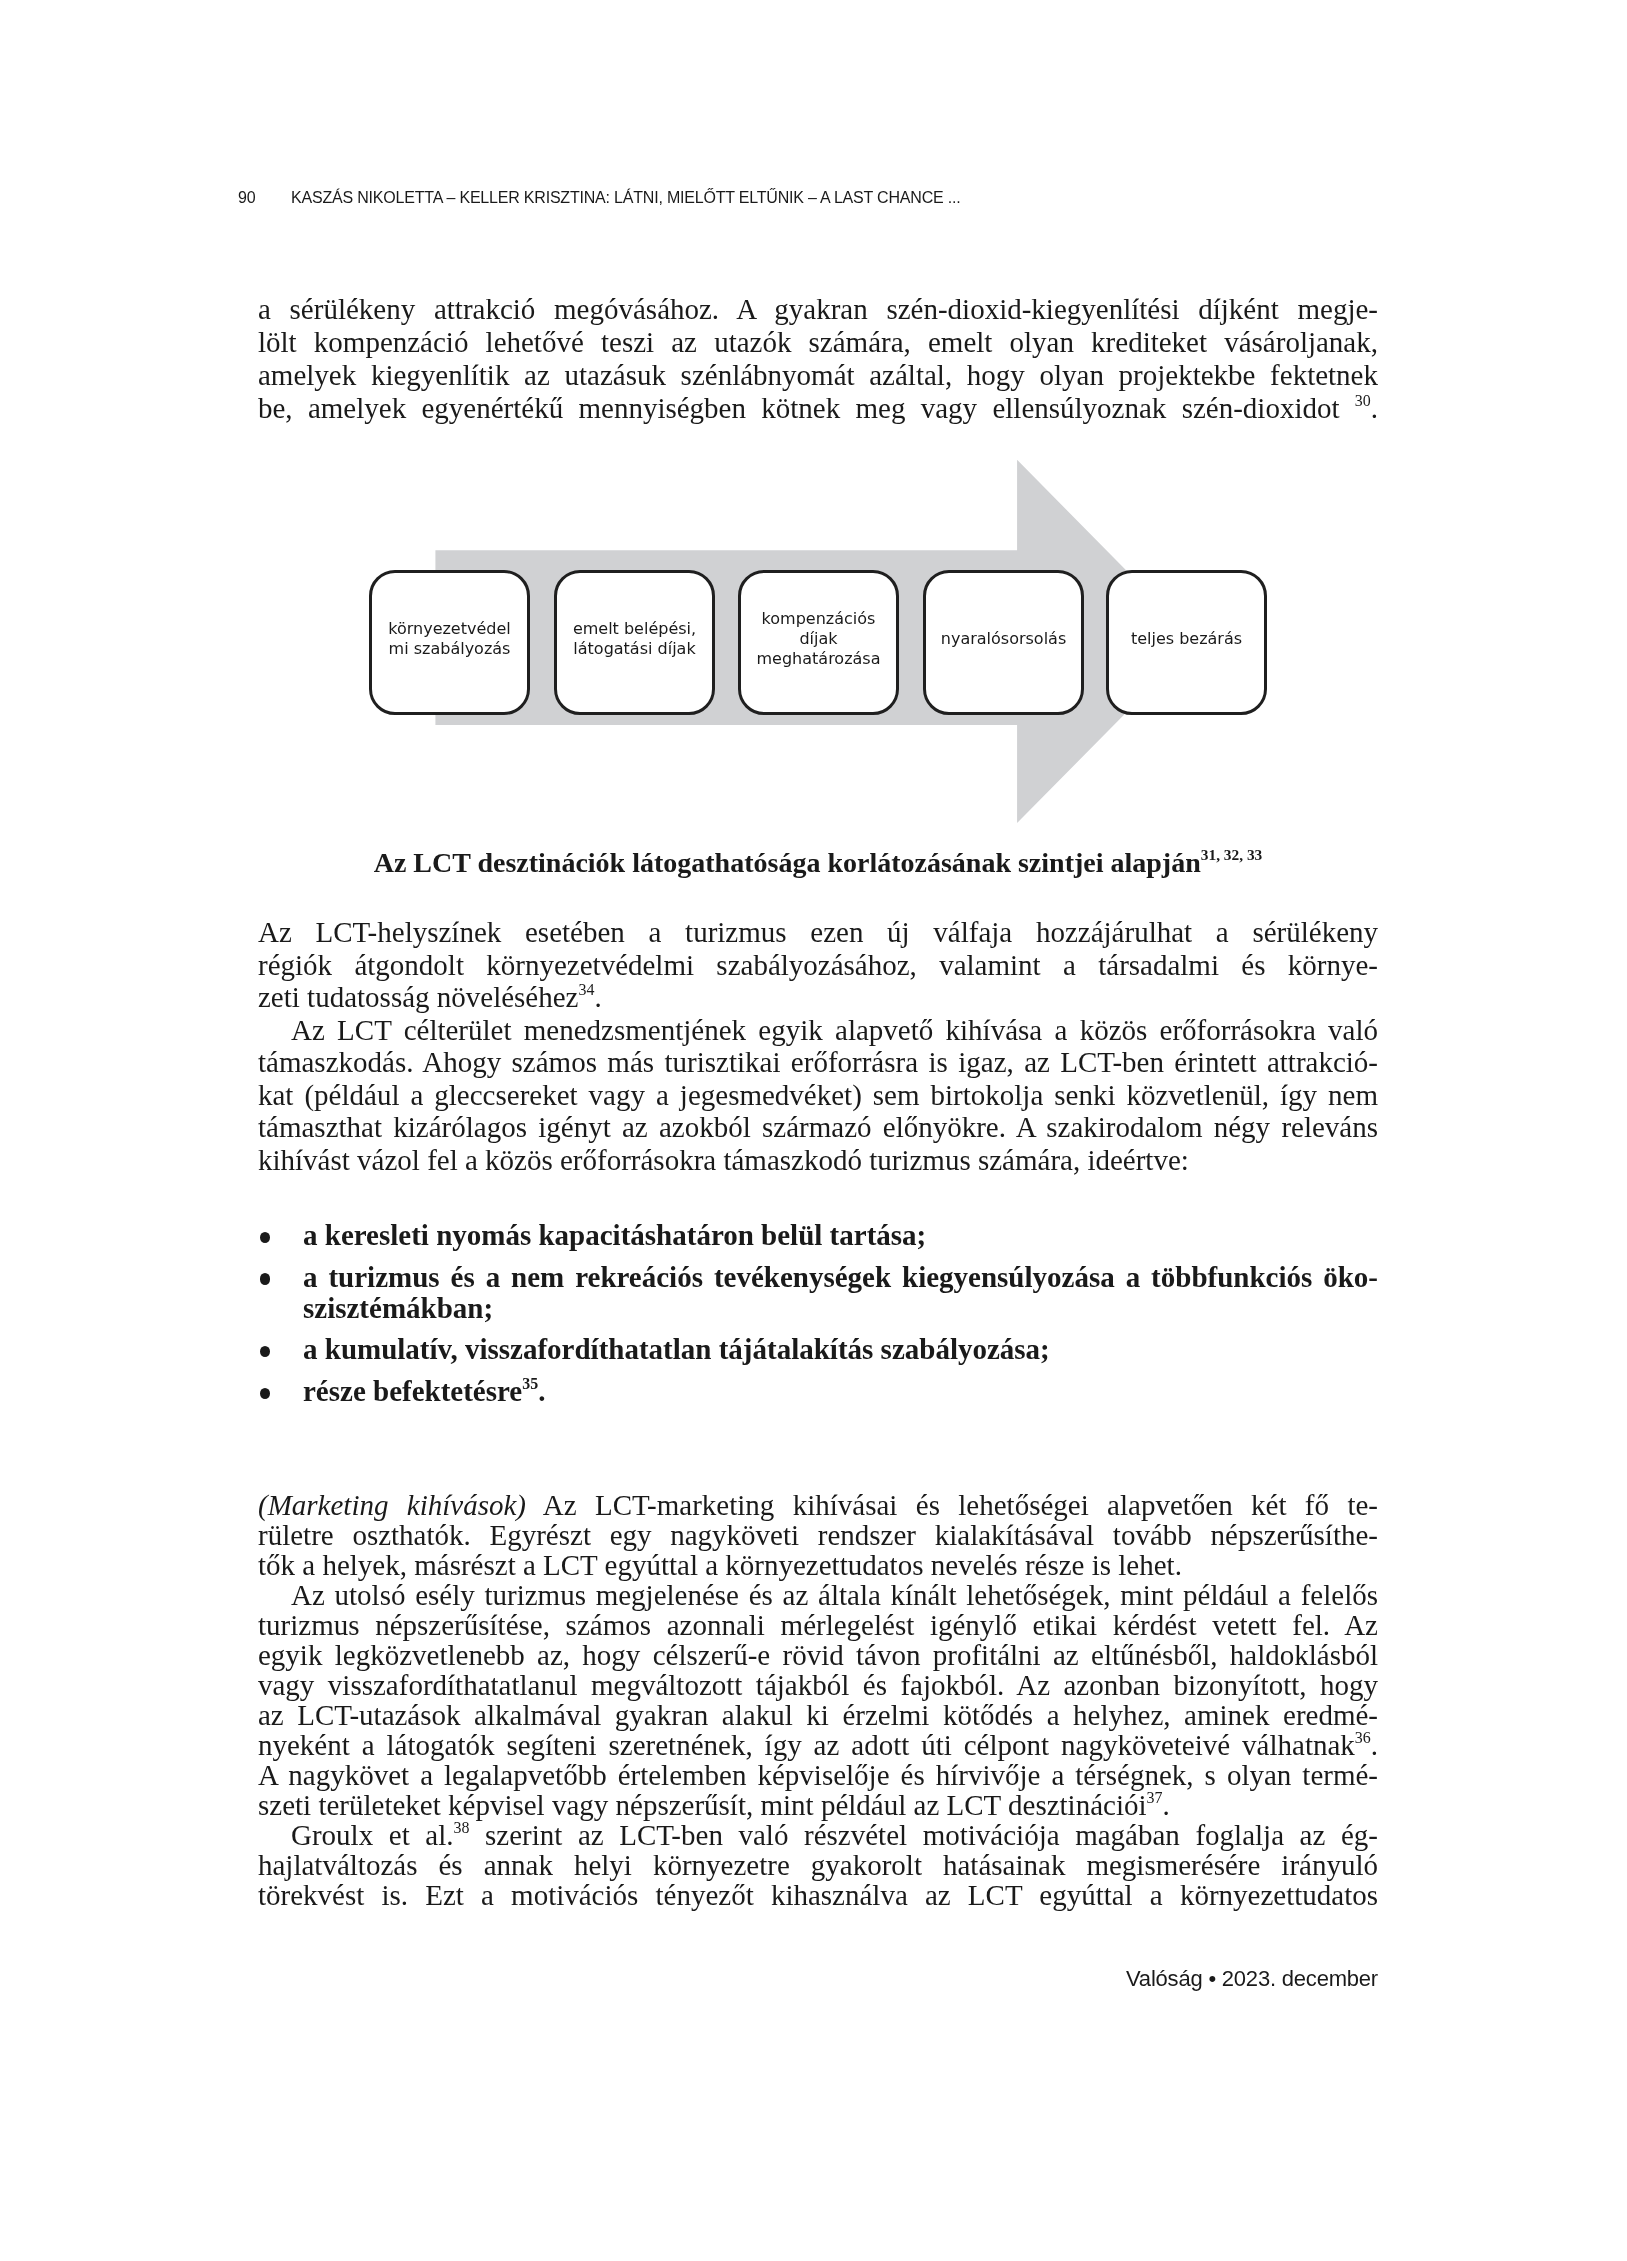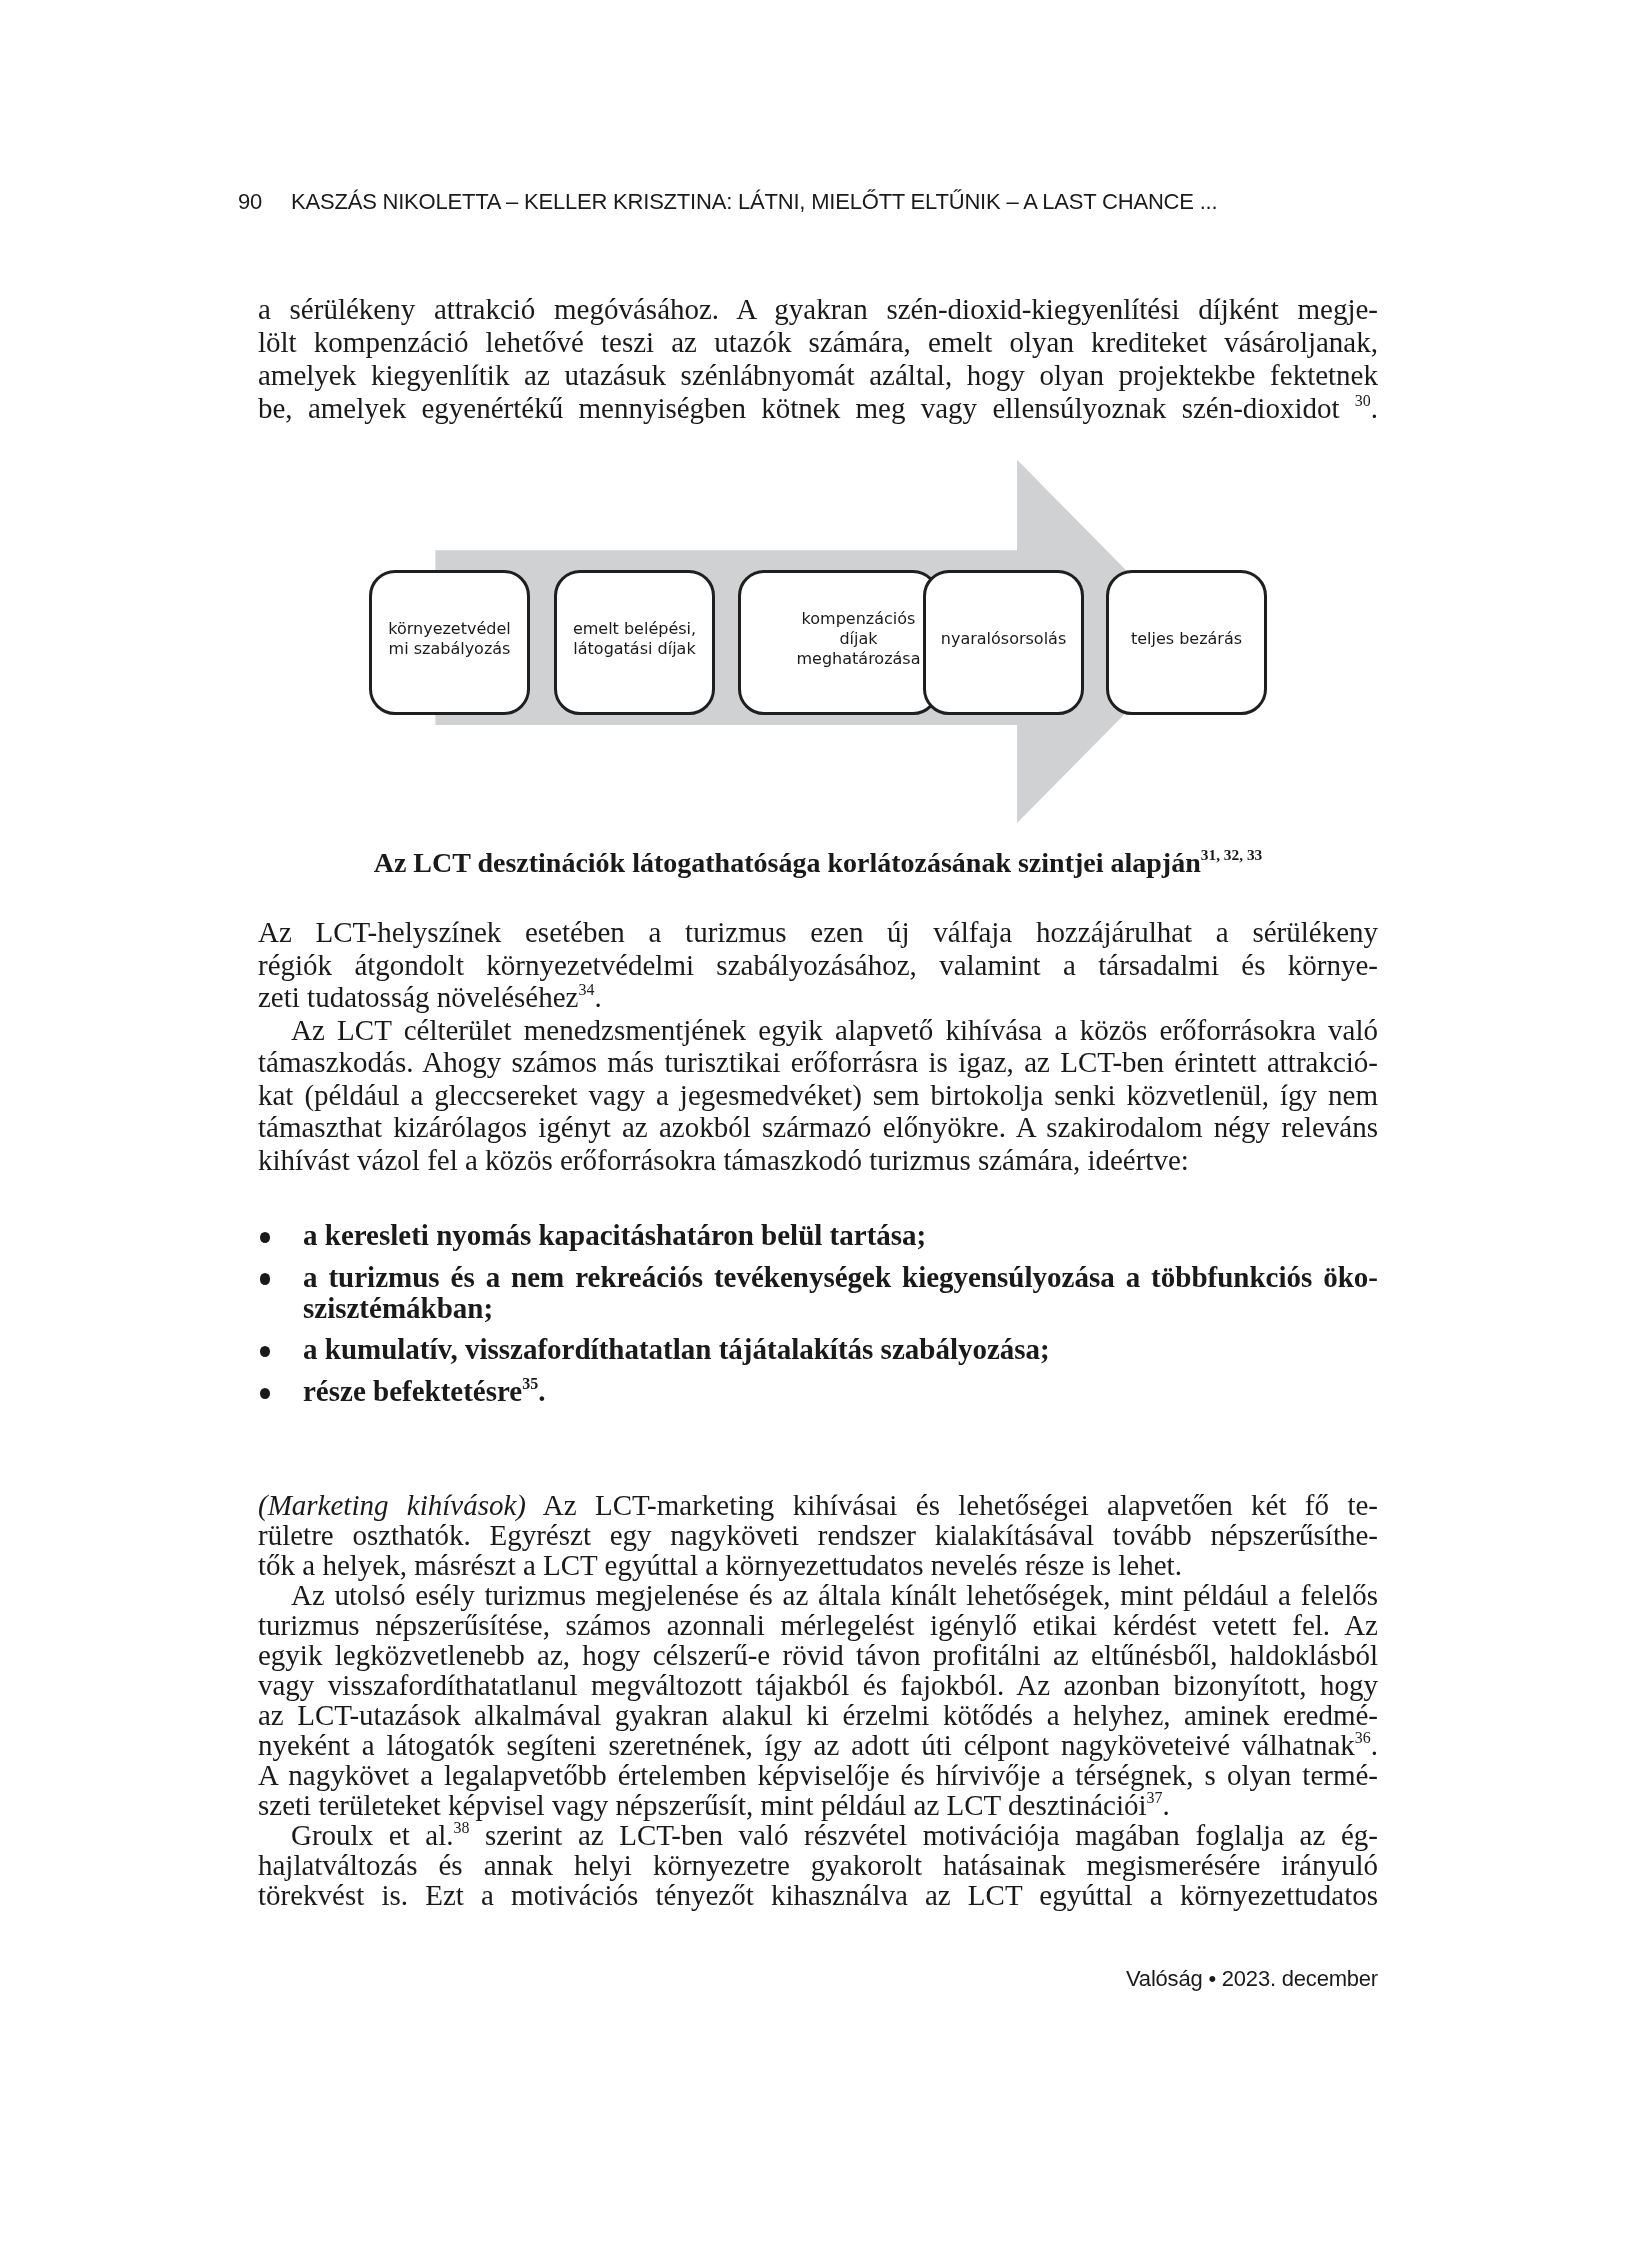--- a/index.html
+++ b/index.html
@@ -1,18 +1,18 @@
 <!DOCTYPE html>
 <html style="font-size:12.3px"><head>
 <meta charset="utf-8">
 <style>
   html,body{margin:0;padding:0;background:#fff;}
   body{width:1628px;height:2261px;position:relative;overflow:hidden;color:#1a1a1a;}
   .abs{position:absolute;}
-  .hdr{font-family:"Liberation Sans",sans-serif;font-size:22px;letter-spacing:-0.2px;white-space:nowrap;}
+  .hdr{font-family:"Liberation Sans",sans-serif;font-size:16px;letter-spacing:-0.2px;white-space:nowrap;}
   #hdr-num{left:238px;top:189px;}
   #hdr-title{left:291px;top:189px;width:1087px;}
   .col{left:258px;width:1120px;font-family:"Liberation Serif",serif;font-size:29px;}
   .ln{display:block;height:31px;line-height:31px;text-align:justify;text-align-last:justify;white-space:nowrap;overflow:visible;}
   .ln.last{text-align-last:left;}
   .ln.ind{padding-left:33px;}
   sup{font-size:0.55em;line-height:0;vertical-align:0.75em;text-align:right;}
   #para1{top:293px;}
   #para2{top:916px;}
   #para3{top:1490px;}
@@ -49,21 +49,21 @@
   <polygon id="arrow-shape" points="568,718 1327,718 1327,600 1561,837 1327,1074 1327,946 568,946" fill="#d0d1d3"></polygon>
 </svg>
 <div class="box" style="left: 369px; border-color: rgb(31, 31, 31);">
     <span>környezetvédel
 mi szabályozás</span>
   </div>
 <div class="box" style="left: 554px; border-color: rgb(31, 31, 31);">
     <span>emelt belépési,
 látogatási díjak</span>
   </div>
-<div class="box" style="left: 738px; border-color: rgb(31, 31, 31); padding-left: 40px;">
+<div class="box" style="left: 738px; border-color: rgb(31, 31, 31);">
     <span>kompenzációs
 díjak
 meghatározása</span>
   </div>
 <div class="box" style="left: 923px; border-color: rgb(31, 31, 31);">
     <span>nyaralósorsolás</span>
   </div>
 <div class="box" style="left: 1106px; border-color: rgb(31, 31, 31);">
     <span>teljes bezárás</span>
   </div>

